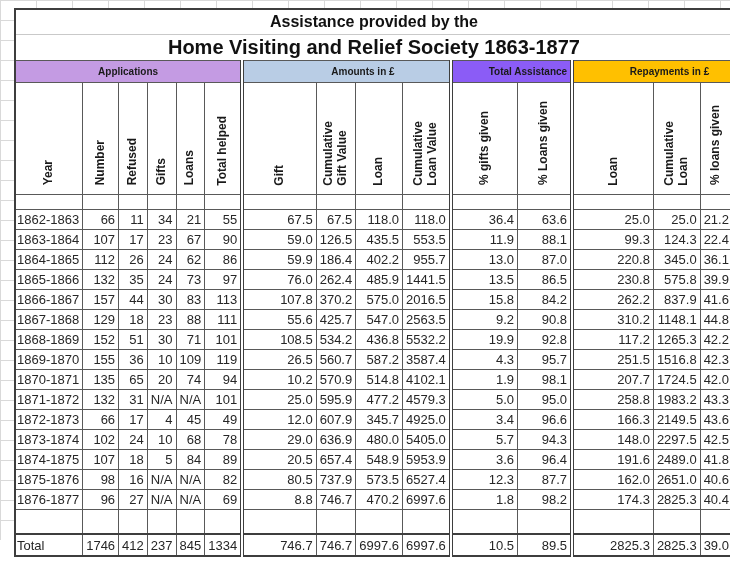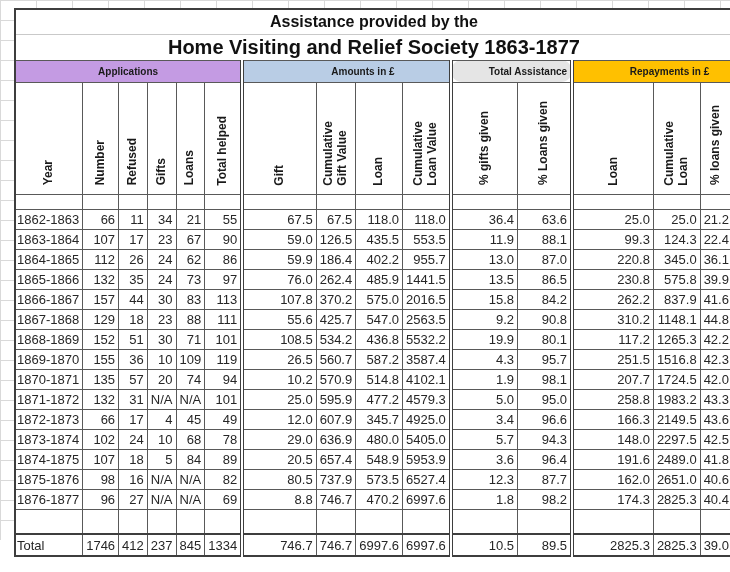--- a/index.html
+++ b/index.html
@@ -105,21 +105,21 @@
     <tbody>
       <tr class="title-row-1">
         <td colspan="15">Assistance provided by the</td>
       </tr>
       <tr class="title-row-2">
         <td colspan="15">Home Visiting and Relief Society 1863-1877</td>
       </tr>
       <tr class="group-row">
         <td colspan="6" style="background-color: rgb(196, 155, 227);">Applications</td>
         <td colspan="4" class="gb" style="background-color: rgb(185, 205, 229);">Amounts in £</td>
-        <td colspan="2" class="gb" style="background-color: #e5e5e5; border-radius: 11px;">Total Assistance</td>
+        <td colspan="2" class="gb" style="background-color: #8b5cf6;">Total Assistance</td>
         <td colspan="3" class="gb" style="background-color: rgb(255, 192, 0); margin-left: 34px;">Repayments in £</td>
       </tr>
       <tr class="header-row">
         <th><div class="vt">Year</div></th>
         <th><div class="vt">Number</div></th>
         <th><div class="vt">Refused</div></th>
         <th><div class="vt">Gifts</div></th>
         <th><div class="vt">Loans</div></th>
         <th><div class="vt">Total helped</div></th>
         <th class="gb"><div class="vt">Gift</div></th>
@@ -261,21 +261,21 @@
           <td>152</td>
           <td>51</td>
           <td>30</td>
           <td>71</td>
           <td>101</td>
           <td class="gb">108.5</td>
           <td>534.2</td>
           <td>436.8</td>
           <td>5532.2</td>
           <td class="gb">19.9</td>
-          <td>80.1</td>
+          <td>92.8</td>
           <td class="gb">117.2</td>
           <td>1265.3</td>
           <td>42.2</td>
         </tr>
         <tr class="data-row">
           <td class="c0">1869-1870</td>
           <td>155</td>
           <td>36</td>
           <td>10</td>
           <td>109</td>
@@ -286,21 +286,21 @@
           <td>3587.4</td>
           <td class="gb">4.3</td>
           <td>95.7</td>
           <td class="gb">251.5</td>
           <td>1516.8</td>
           <td>42.3</td>
         </tr>
         <tr class="data-row">
           <td class="c0">1870-1871</td>
           <td>135</td>
-          <td>57</td>
+          <td>65</td>
           <td>20</td>
           <td>74</td>
           <td>94</td>
           <td class="gb">10.2</td>
           <td>570.9</td>
           <td>514.8</td>
           <td>4102.1</td>
           <td class="gb">1.9</td>
           <td>98.1</td>
           <td class="gb">207.7</td>

